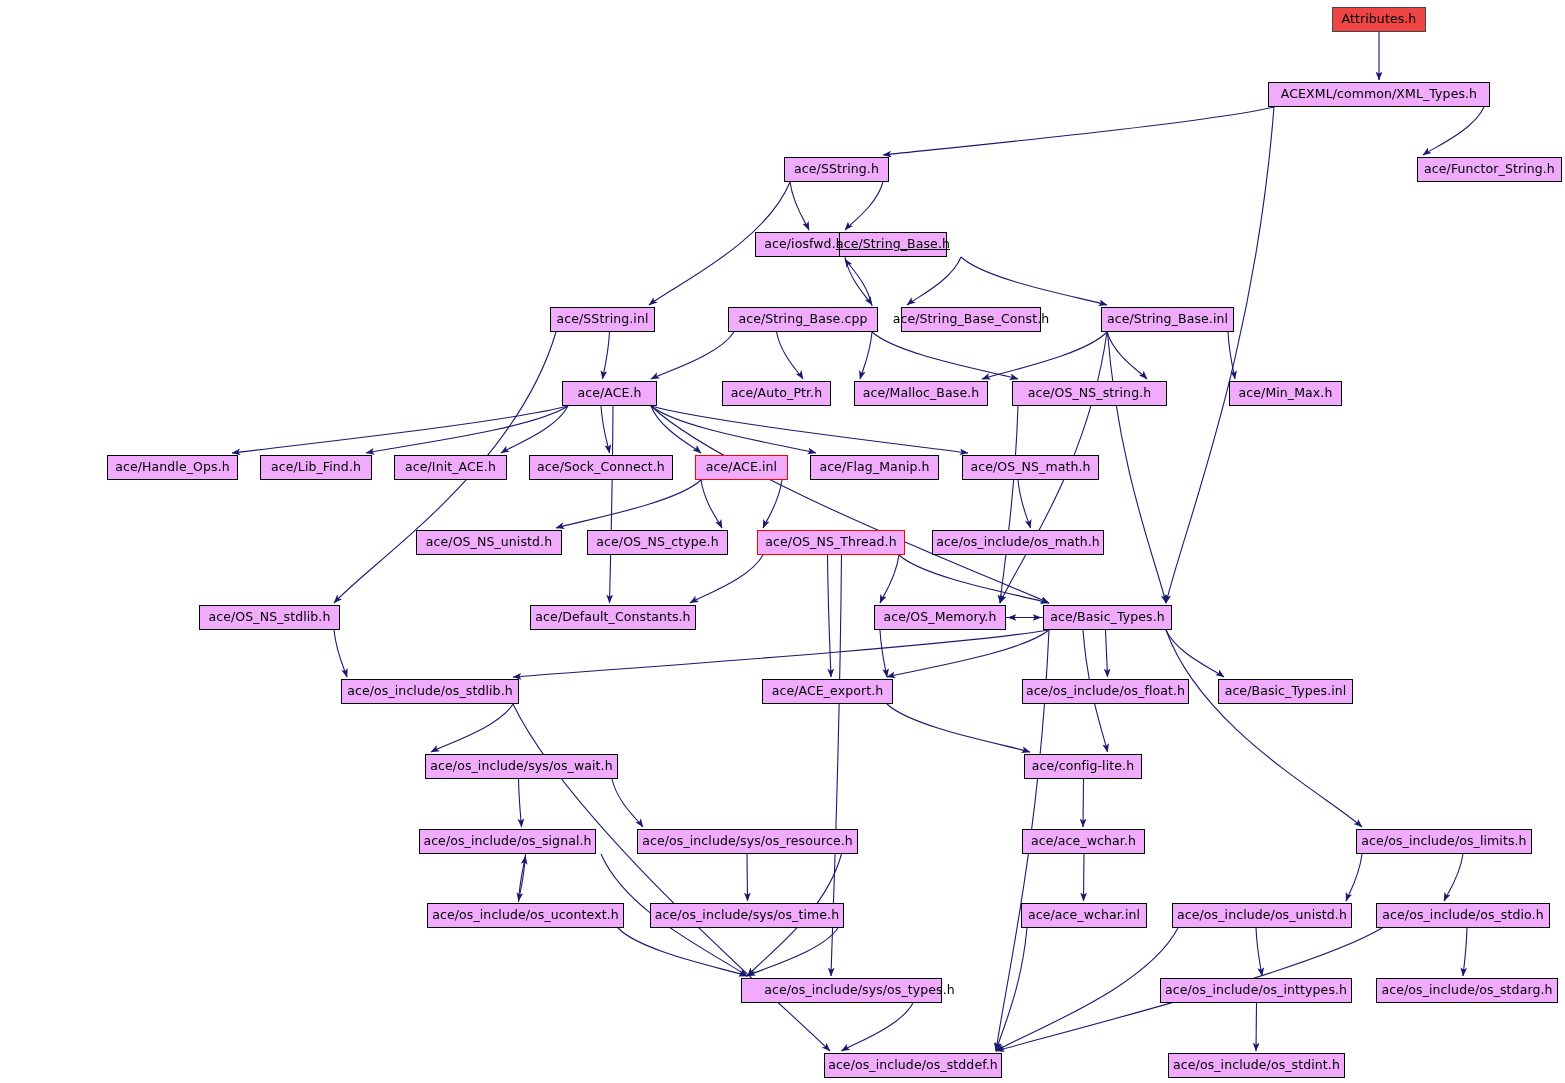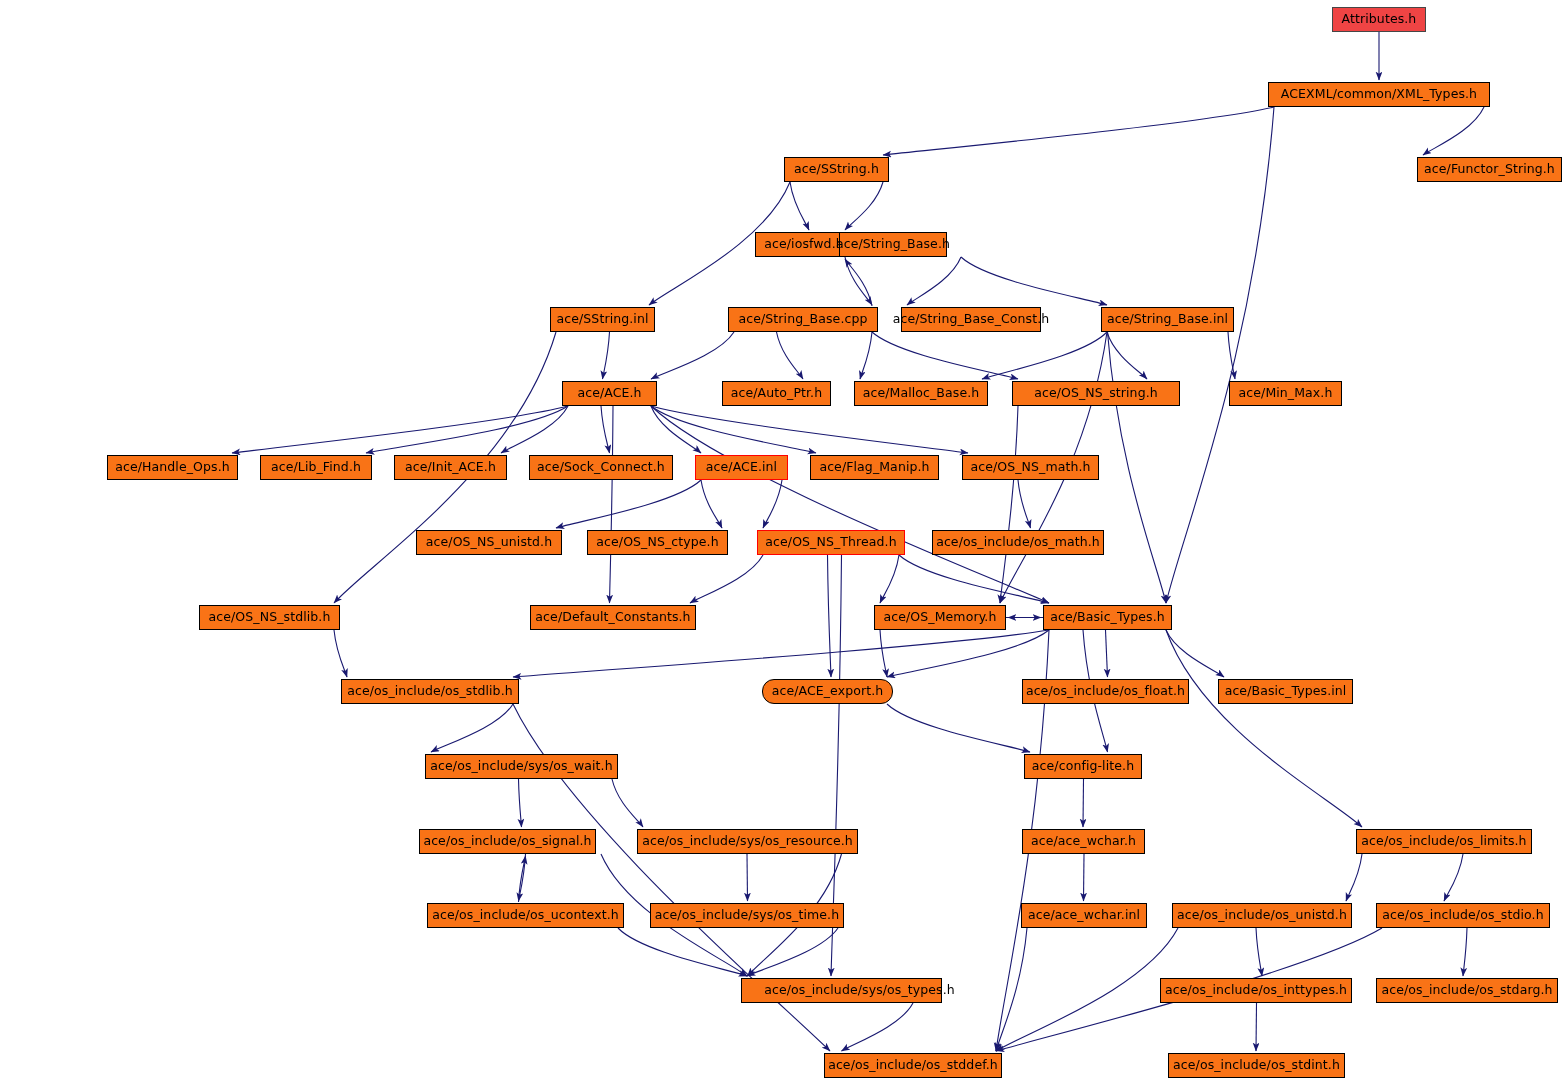--- a/index.html
+++ b/index.html
@@ -20,21 +20,21 @@
     left: 0;
     top: 0;
     width: 1565px;
     height: 1083px;
     pointer-events: none;
   }
   .node {
     position: absolute;
     box-sizing: border-box;
     border: 1px solid #000000;
-    background: #f97316;
+    background: #f0abfc;
     color: #000000;
     font-size: 12.5px;
     line-height: 1;
     display: flex;
     align-items: center;
     justify-content: center;
     white-space: nowrap;
     height: 25px;
     letter-spacing: 0.1px;
   }
@@ -143,21 +143,21 @@
       </div>
       <div class="node" style="left: 1417px; top: 157px; width: 145px;">
         <span>ace/Functor_String.h</span>
       </div>
       <div class="node" style="left: 784px; top: 157px; width: 105px;">
         <span>ace/SString.h</span>
       </div>
       <div class="node" style="left: 717px; top: 232px; width: 98px; margin-left: 38px;">
         <span>ace/iosfwd.h</span>
       </div>
-      <div class="node" style="left: 839px; top: 232px; width: 108px;">
+      <div class="node" style="left: 839px; top: 232px; width: 108px; text-decoration: underline;">
         <span>ace/String_Base.h</span>
       </div>
       <div class="node" style="left: 550px; top: 307px; width: 105px;">
         <span>ace/SString.inl</span>
       </div>
       <div class="node" style="left: 728px; top: 307px; width: 150px;">
         <span>ace/String_Base.cpp</span>
       </div>
       <div class="node" style="left: 901px; top: 307px; width: 140px;">
         <span>ace/String_Base_Const.h</span>
@@ -167,21 +167,21 @@
       </div>
       <div class="node" style="left: 562px; top: 381px; width: 95px;">
         <span>ace/ACE.h</span>
       </div>
       <div class="node" style="left: 722px; top: 381px; width: 109px;">
         <span>ace/Auto_Ptr.h</span>
       </div>
       <div class="node" style="left: 854px; top: 381px; width: 134px;">
         <span>ace/Malloc_Base.h</span>
       </div>
-      <div class="node" style="left: 1012px; top: 381px; width: 168px;">
+      <div class="node" style="left: 1012px; top: 381px; width: 155px;">
         <span>ace/OS_NS_string.h</span>
       </div>
       <div class="node" style="left: 1229px; top: 381px; width: 113px;">
         <span>ace/Min_Max.h</span>
       </div>
       <div class="node" style="left: 107px; top: 455px; width: 131px;">
         <span>ace/Handle_Ops.h</span>
       </div>
       <div class="node" style="left: 260px; top: 455px; width: 112px;">
         <span>ace/Lib_Find.h</span>
@@ -221,21 +221,21 @@
       </div>
       <div class="node" style="left: 874px; top: 605px; width: 132px;">
         <span>ace/OS_Memory.h</span>
       </div>
       <div class="node" style="left: 1043px; top: 605px; width: 129px;">
         <span>ace/Basic_Types.h</span>
       </div>
       <div class="node" style="left: 341px; top: 679px; width: 178px;">
         <span>ace/os_include/os_stdlib.h</span>
       </div>
-      <div class="node" style="left: 762px; top: 679px; width: 131px; border-radius: 12px;">
+      <div class="node" style="left: 762px; top: 679px; width: 131px;">
         <span>ace/ACE_export.h</span>
       </div>
       <div class="node" style="left: 1022px; top: 679px; width: 167px;">
         <span>ace/os_include/os_float.h</span>
       </div>
       <div class="node" style="left: 1218px; top: 679px; width: 135px;">
         <span>ace/Basic_Types.inl</span>
       </div>
       <div class="node" style="left: 425px; top: 754px; width: 193px;">
         <span>ace/os_include/sys/os_wait.h</span>

